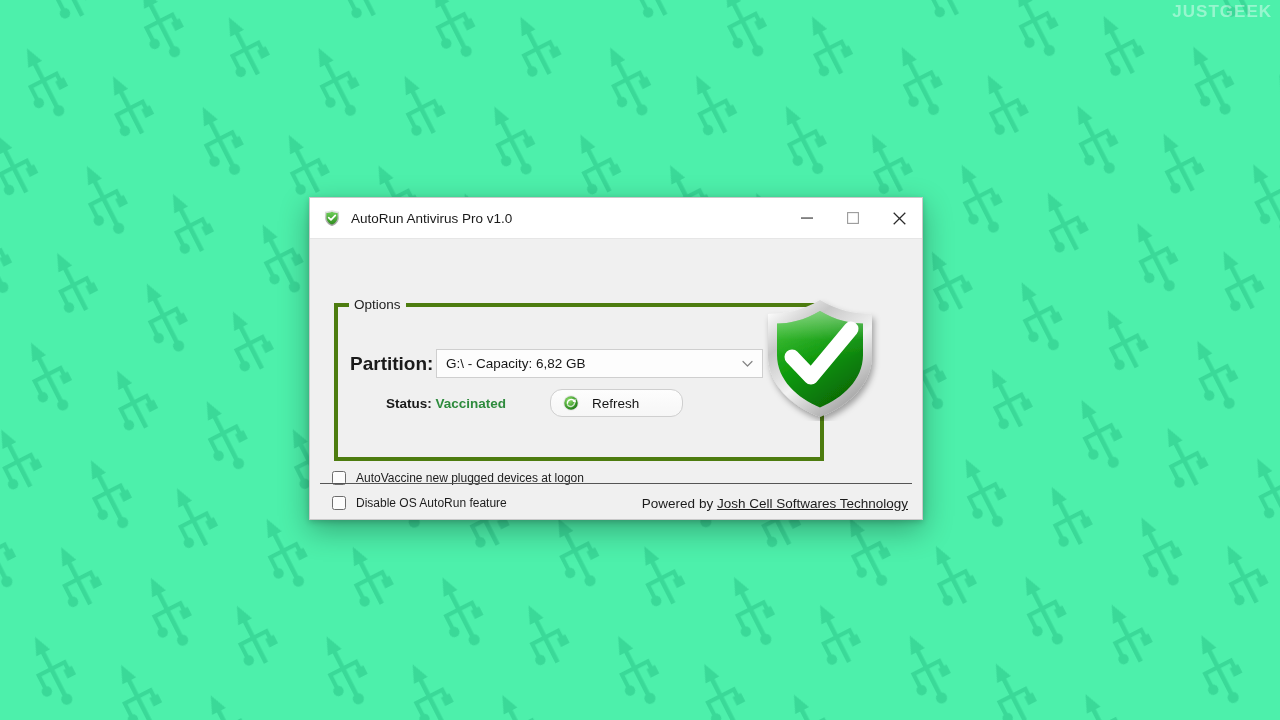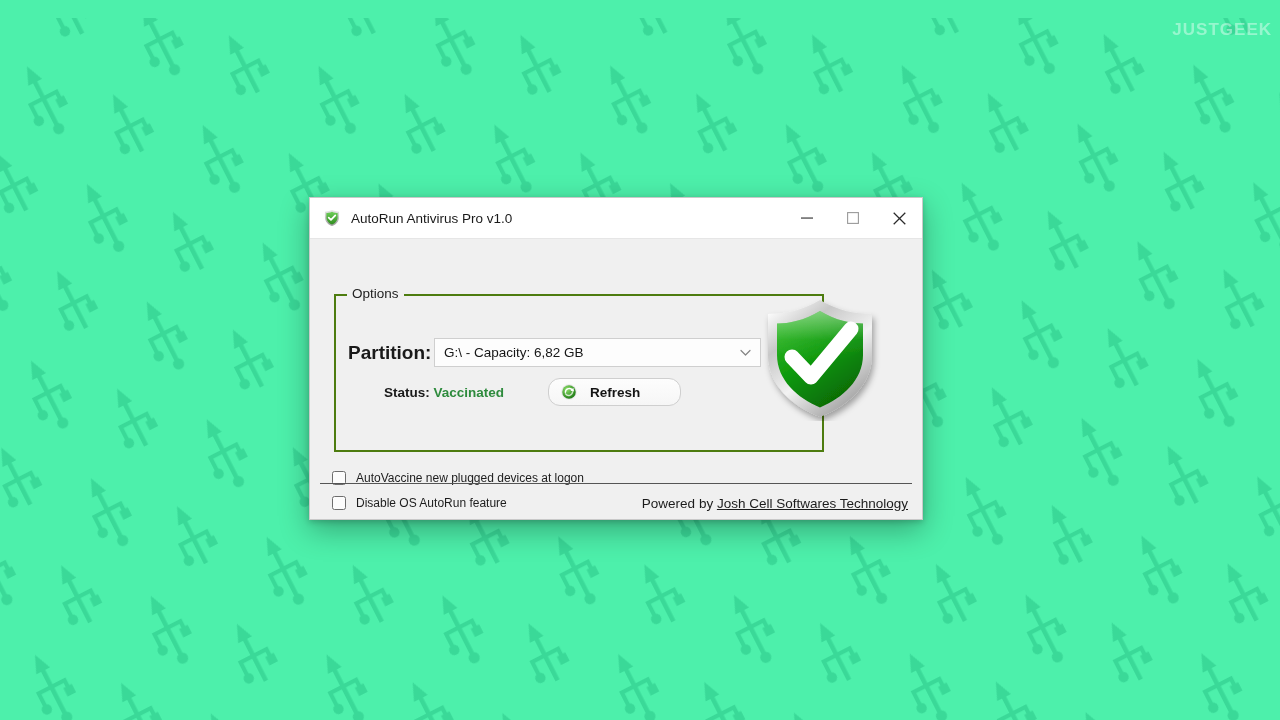--- a/index.html
+++ b/index.html
@@ -15,21 +15,20 @@
     position: relative;
     background: #4df0ab;
   }
 
   
   #desktop {
     position: absolute;
     inset: 0;
     background-color: #4df0ab;
     overflow: hidden;
-    margin-top: 18px;
   }
   #desktop-pattern {
     position: absolute;
     left: -60px; top: -60px;
     width: 1400px; height: 840px;
     opacity: 1;
   }
   #watermark {
     position: absolute;
     top: 2px; right: 8px;
@@ -95,24 +94,24 @@
     flex: 1;
     position: relative;
     background: #f0f0f0;
     padding: 0;
   }
 
   
   #options-group {
     position: absolute;
     left: 24px;
-    top: 55px;
+    top: 64px;
     width: 490px;
     height: 158px;
-    border: 2px solid #4d7c0f;
+    border: 4px solid #4d7c0f;
     background: transparent;
   }
   #options-legend {
     position: absolute;
     left: 11px;
     top: -10px;
     background: #f0f0f0;
     padding: 0 5px;
     font-size: 13.5px;
     color: #222;
@@ -171,21 +170,21 @@
   .btn {
     height: 28px;
     border: 1px solid #cfcfcf;
     background: linear-gradient(#fdfdfd, #f6f6f6);
     display: flex;
     align-items: center;
     padding-left: 11px;
     font-size: 13.5px;
     cursor: default;
   }
-  .btn.enabled { color: #141414; font-weight: bold; border-radius: 12px; }
+  .btn.enabled { color: #141414; font-weight: normal; border-radius: 12px; }
   .btn.disabled { color: #8d8d8d; }
   .btn .btn-ico {
     width: 18px; height: 18px;
     margin-right: 12px;
     display: block;
     flex: none;
   }
   #refresh-btn { width: 133px; }
   #unvaccine-btn { width: 155px; }
   #vaccine-btn { width: 133px; }

